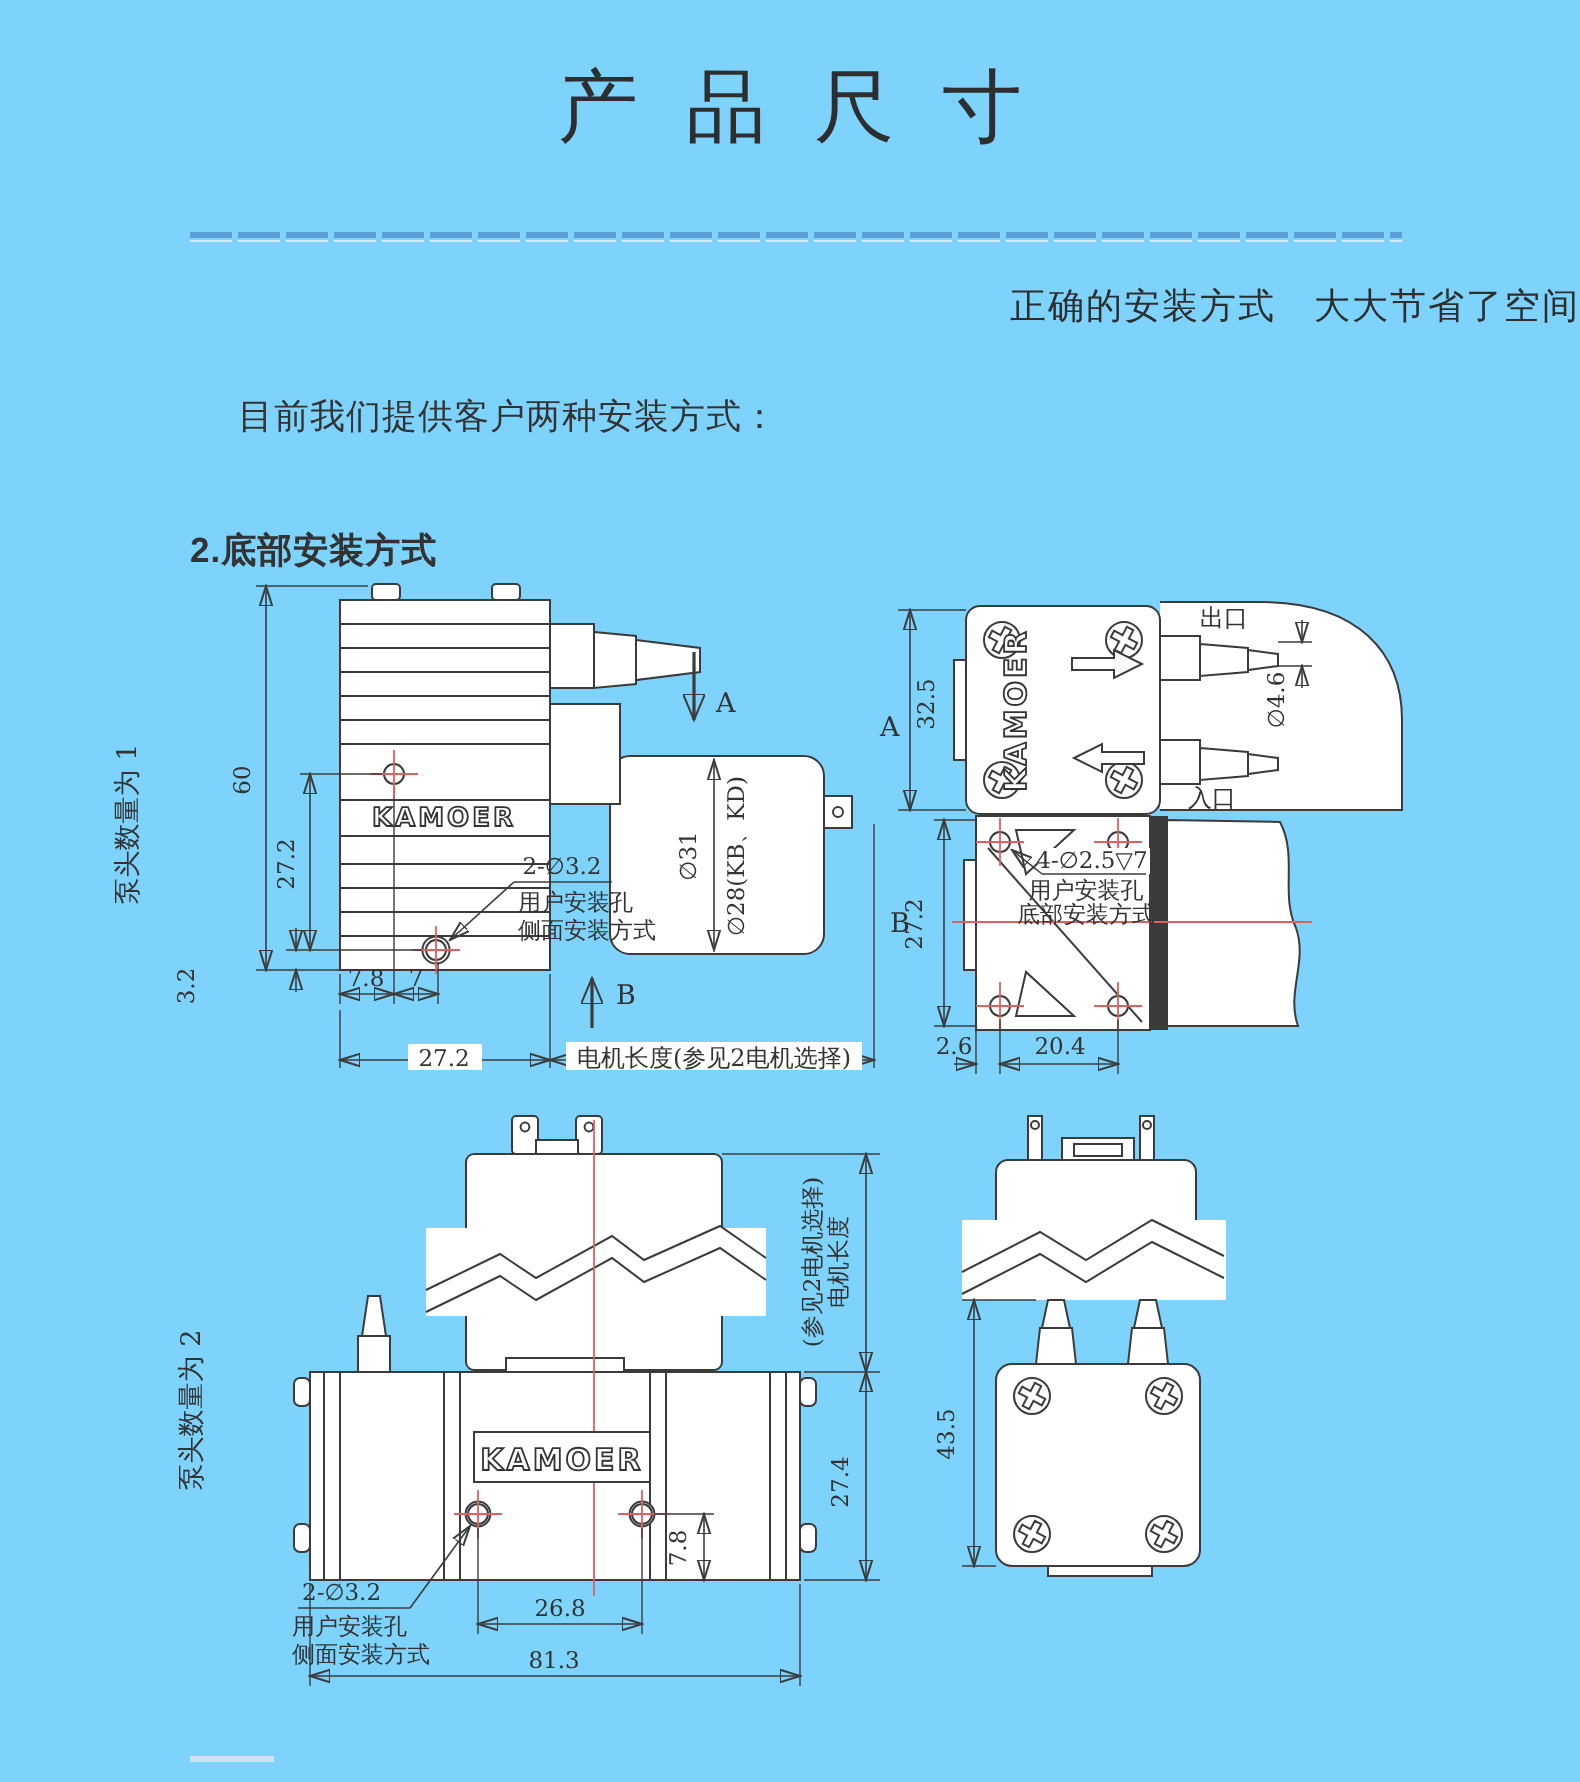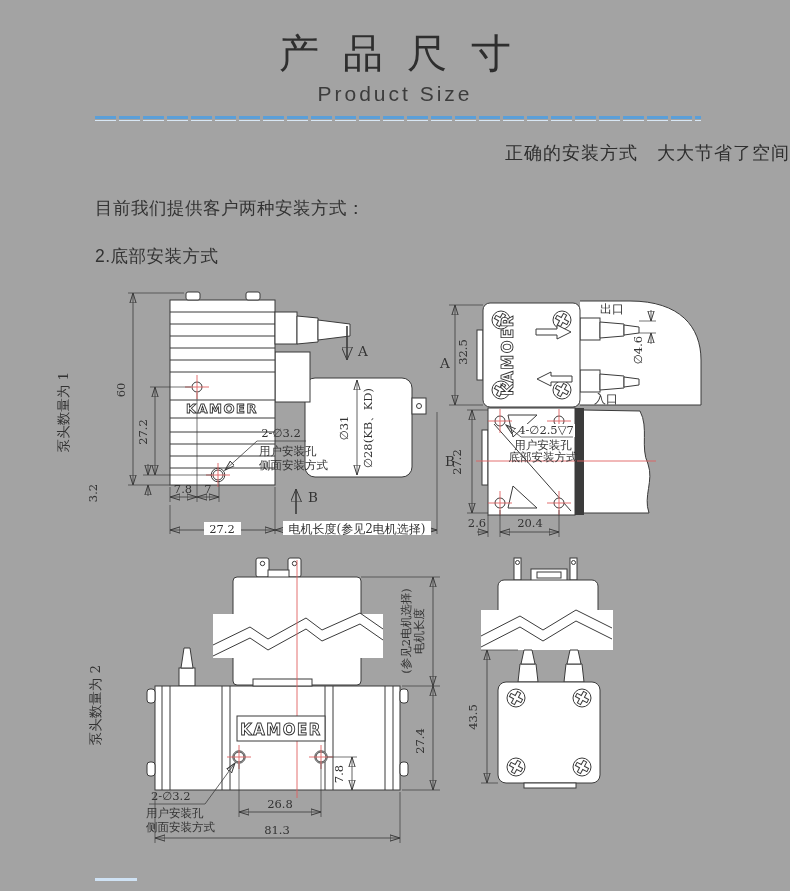--- a/index.html
+++ b/index.html
@@ -1,27 +1,27 @@
 <!DOCTYPE html>
 <html><head>
 <meta charset="utf-8">
 <style>
   html,body{margin:0;padding:0;background:#fff;}
-  #page{position:relative;width:790px;height:891px;background:#a3a3a3;overflow:hidden;
+  #page{position:relative;width:790px;height:891px;background:#7dd3fc;overflow:hidden;
         font-family:"Liberation Sans",sans-serif;color:#2f2f2f;}
   .abs{position:absolute;}
   #title{top:26px;left:0;width:790px;text-align:center;font-size:40px;letter-spacing:24px;text-indent:24px;color:#2e2e2e;}
   #subtitle{top:82px;left:0;width:790px;text-align:center;font-size:21px;letter-spacing:3px;color:#3c3c3c;}
   #divider{top:116px;left:95px;width:606px;height:3px;
     background:repeating-linear-gradient(90deg,#5b9fd8 0 21px,rgba(91,159,216,0) 21px 24px);}
   #divider2{top:120px;left:95px;width:606px;height:1px;
     background:repeating-linear-gradient(90deg,#d8e7f5 0 21px,rgba(216,231,245,0) 21px 24px);}
   #headline{top:141px;left:0;width:790px;text-align:right;font-size:18px;letter-spacing:1px;color:#2e2e2e;}
   .intro{left:95px;font-size:17.5px;color:#333;letter-spacing:0.5px;}
-  #intro1{top:196px;} #intro2{top:228px;} #intro3{top:244px;}
+  #intro1{top:196px;margin-left:24px;} #intro2{top:228px;} #intro3{top:263px;font-weight:bold;}
   #note{top:857px;left:113px;font-size:15px;letter-spacing:1.5px;color:#4a4a4a;}
   #bottomdash{top:878px;left:95px;width:42px;height:3px;background:#cfe2f4;}
   svg{position:absolute;top:0;left:0;}
   svg line,svg rect,svg circle,svg path,svg polyline,svg polygon{stroke:#3b3b3b;fill:none;stroke-width:1;}
   svg .f{fill:#ffffff;}
   svg .fd{fill:#3b3b3b;stroke:none;}
   svg .wbg{fill:#ffffff;stroke:none;}
   svg .red{stroke:#e06060;stroke-width:0.9;}
   svg .thin{stroke-width:0.7;}
   svg .dim{stroke-width:0.8;}
@@ -30,21 +30,20 @@
   svg .t11{font-size:11.5px;} svg .t12{font-size:12px;} svg .t13{font-size:13.5px;}
   svg .mid{text-anchor:middle;}
   svg .logo{font-family:"DejaVu Sans",sans-serif;font-weight:bold;fill:#ffffff;stroke:#333;stroke-width:0.9px;letter-spacing:1.5px;text-anchor:middle;}
 </style>
 </head>
 <body>
 
 <div id="page">
 
   <div id="title" class="abs">产品尺寸</div>
-  <div id="subtitle" class="abs">Product Size</div>
   <div id="divider" class="abs"></div>
   <div id="divider2" class="abs"></div>
   <div id="headline" class="abs">正确的安装方式　大大节省了空间</div>
   <div id="intro1" class="abs intro">目前我们提供客户两种安装方式：</div>
   <div id="intro3" class="abs intro">2.底部安装方式</div>
   <div id="bottomdash" class="abs"></div>
 
   <svg width="790" height="891" viewBox="0 0 790 891">
     <defs>
       <marker id="arr" markerWidth="11" markerHeight="8" refX="10" refY="4" orient="auto-start-reverse" markerUnits="userSpaceOnUse">

